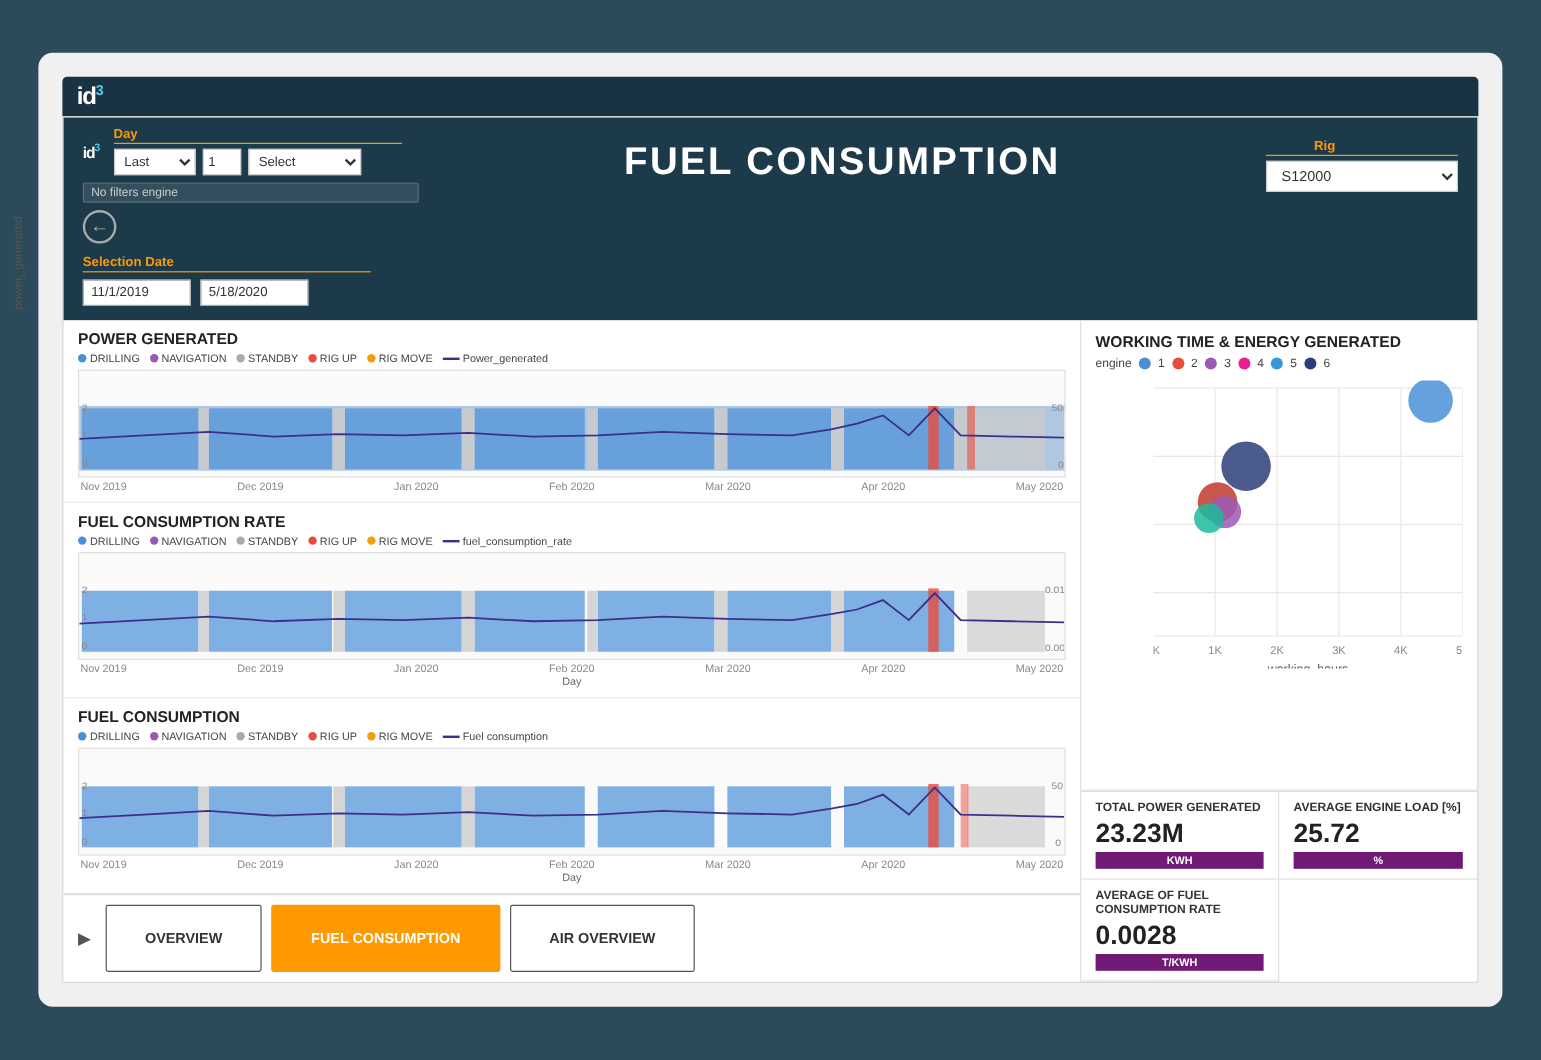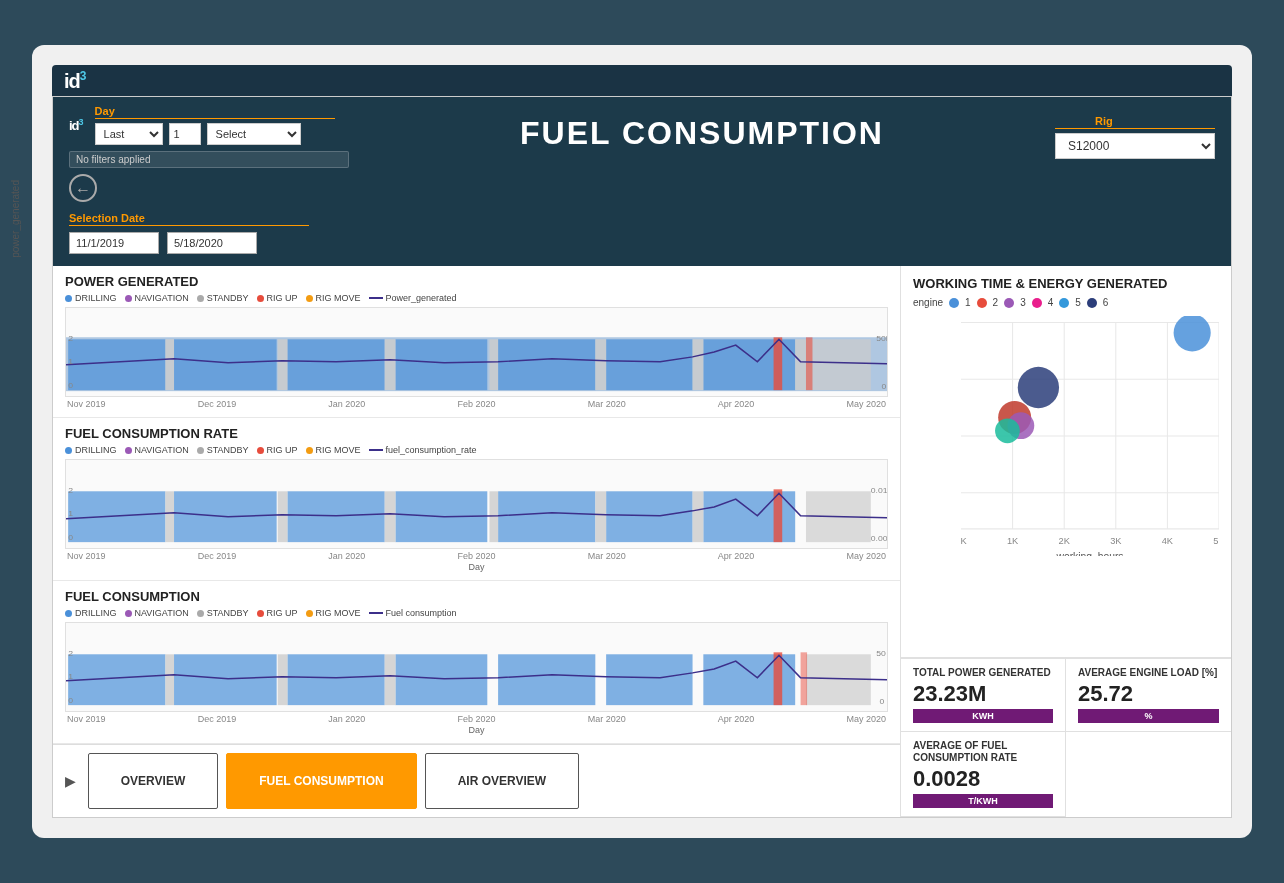--- a/index.html
+++ b/index.html
@@ -349,21 +349,21 @@
               <select class="filter-select">
                 <option>Last</option><option>This</option><option>Custom</option>
               </select>
               <input class="filter-select" type="text" value="1" style="width: 32px;">
               <select class="filter-select" style="width:94px;">
                 <option>Select</option><option>Days</option><option>Weeks</option><option>Months</option>
               </select>
             </div>
           </div>
         </div>
-        <div class="no-filters">No filters applied</div>
+        <div class="no-filters">No filters engine</div>
         <button class="back-btn">←</button>
         <div class="selection-date-label">Selection Date</div>
         <div class="date-inputs">
           <input class="date-input" type="text" value="11/1/2019" style="">
           <input class="date-input" type="text" value="5/18/2020" style="">
         </div>
       </div>
 
       <div class="page-title">FUEL CONSUMPTION</div>
 

